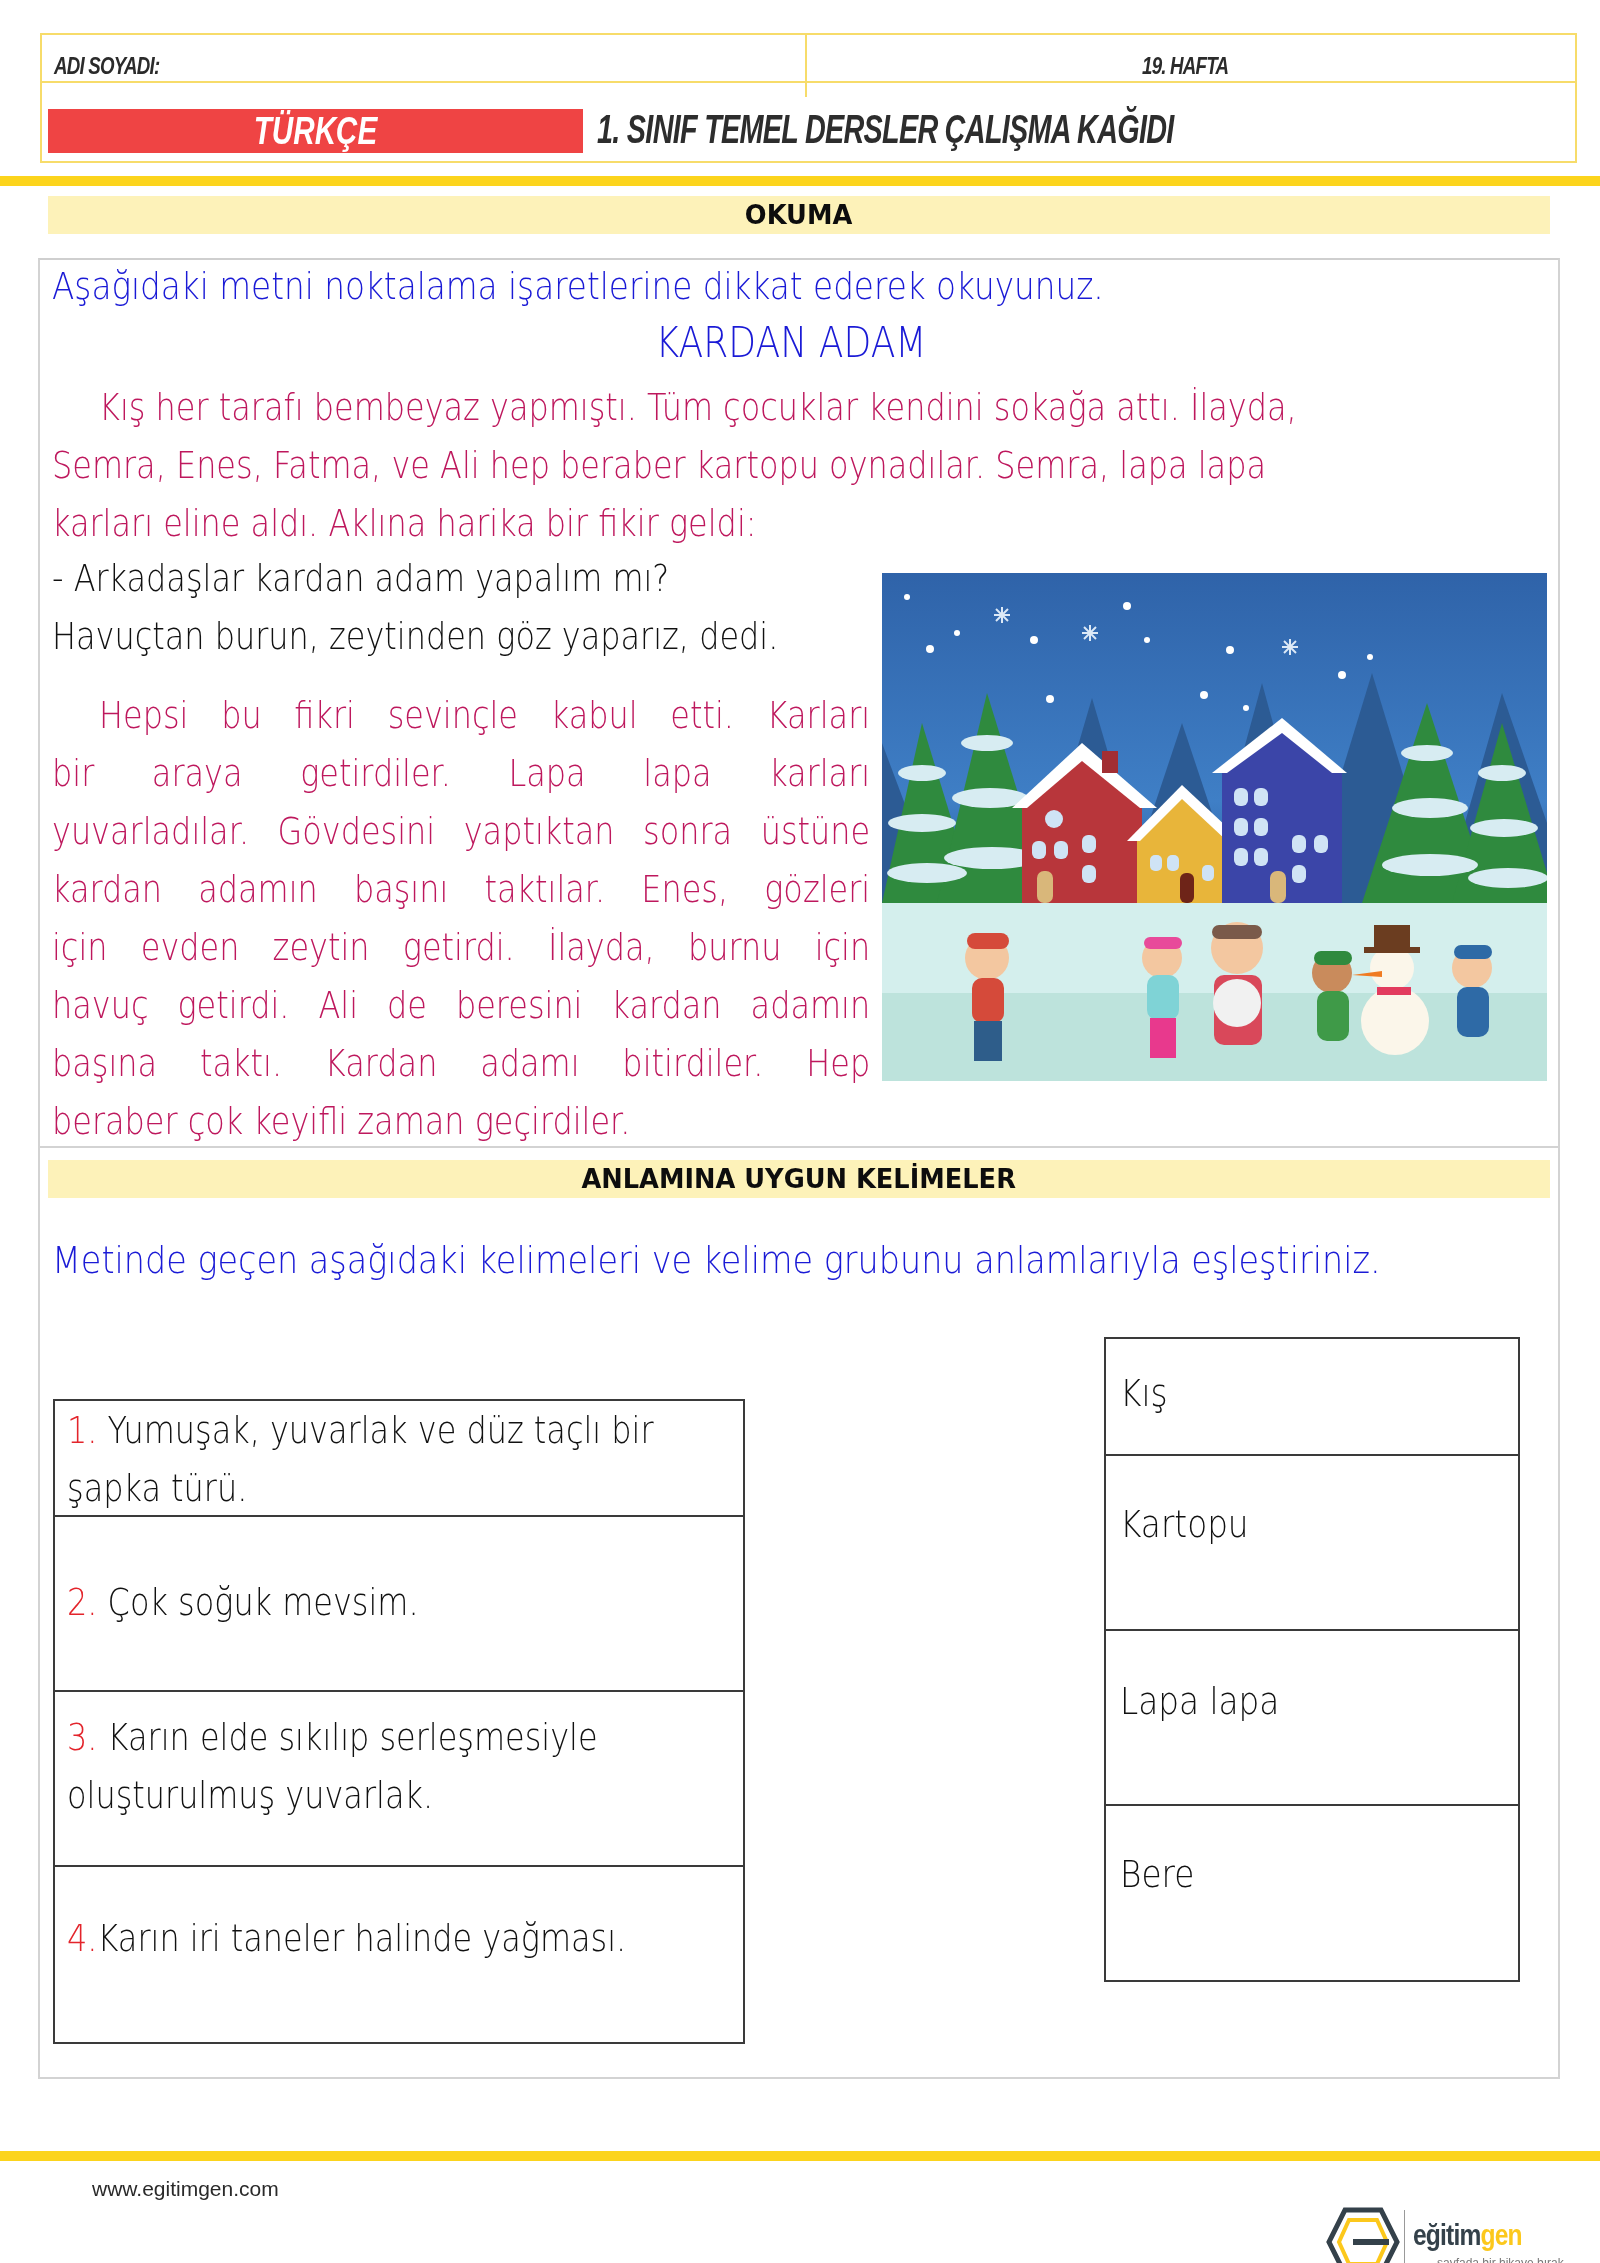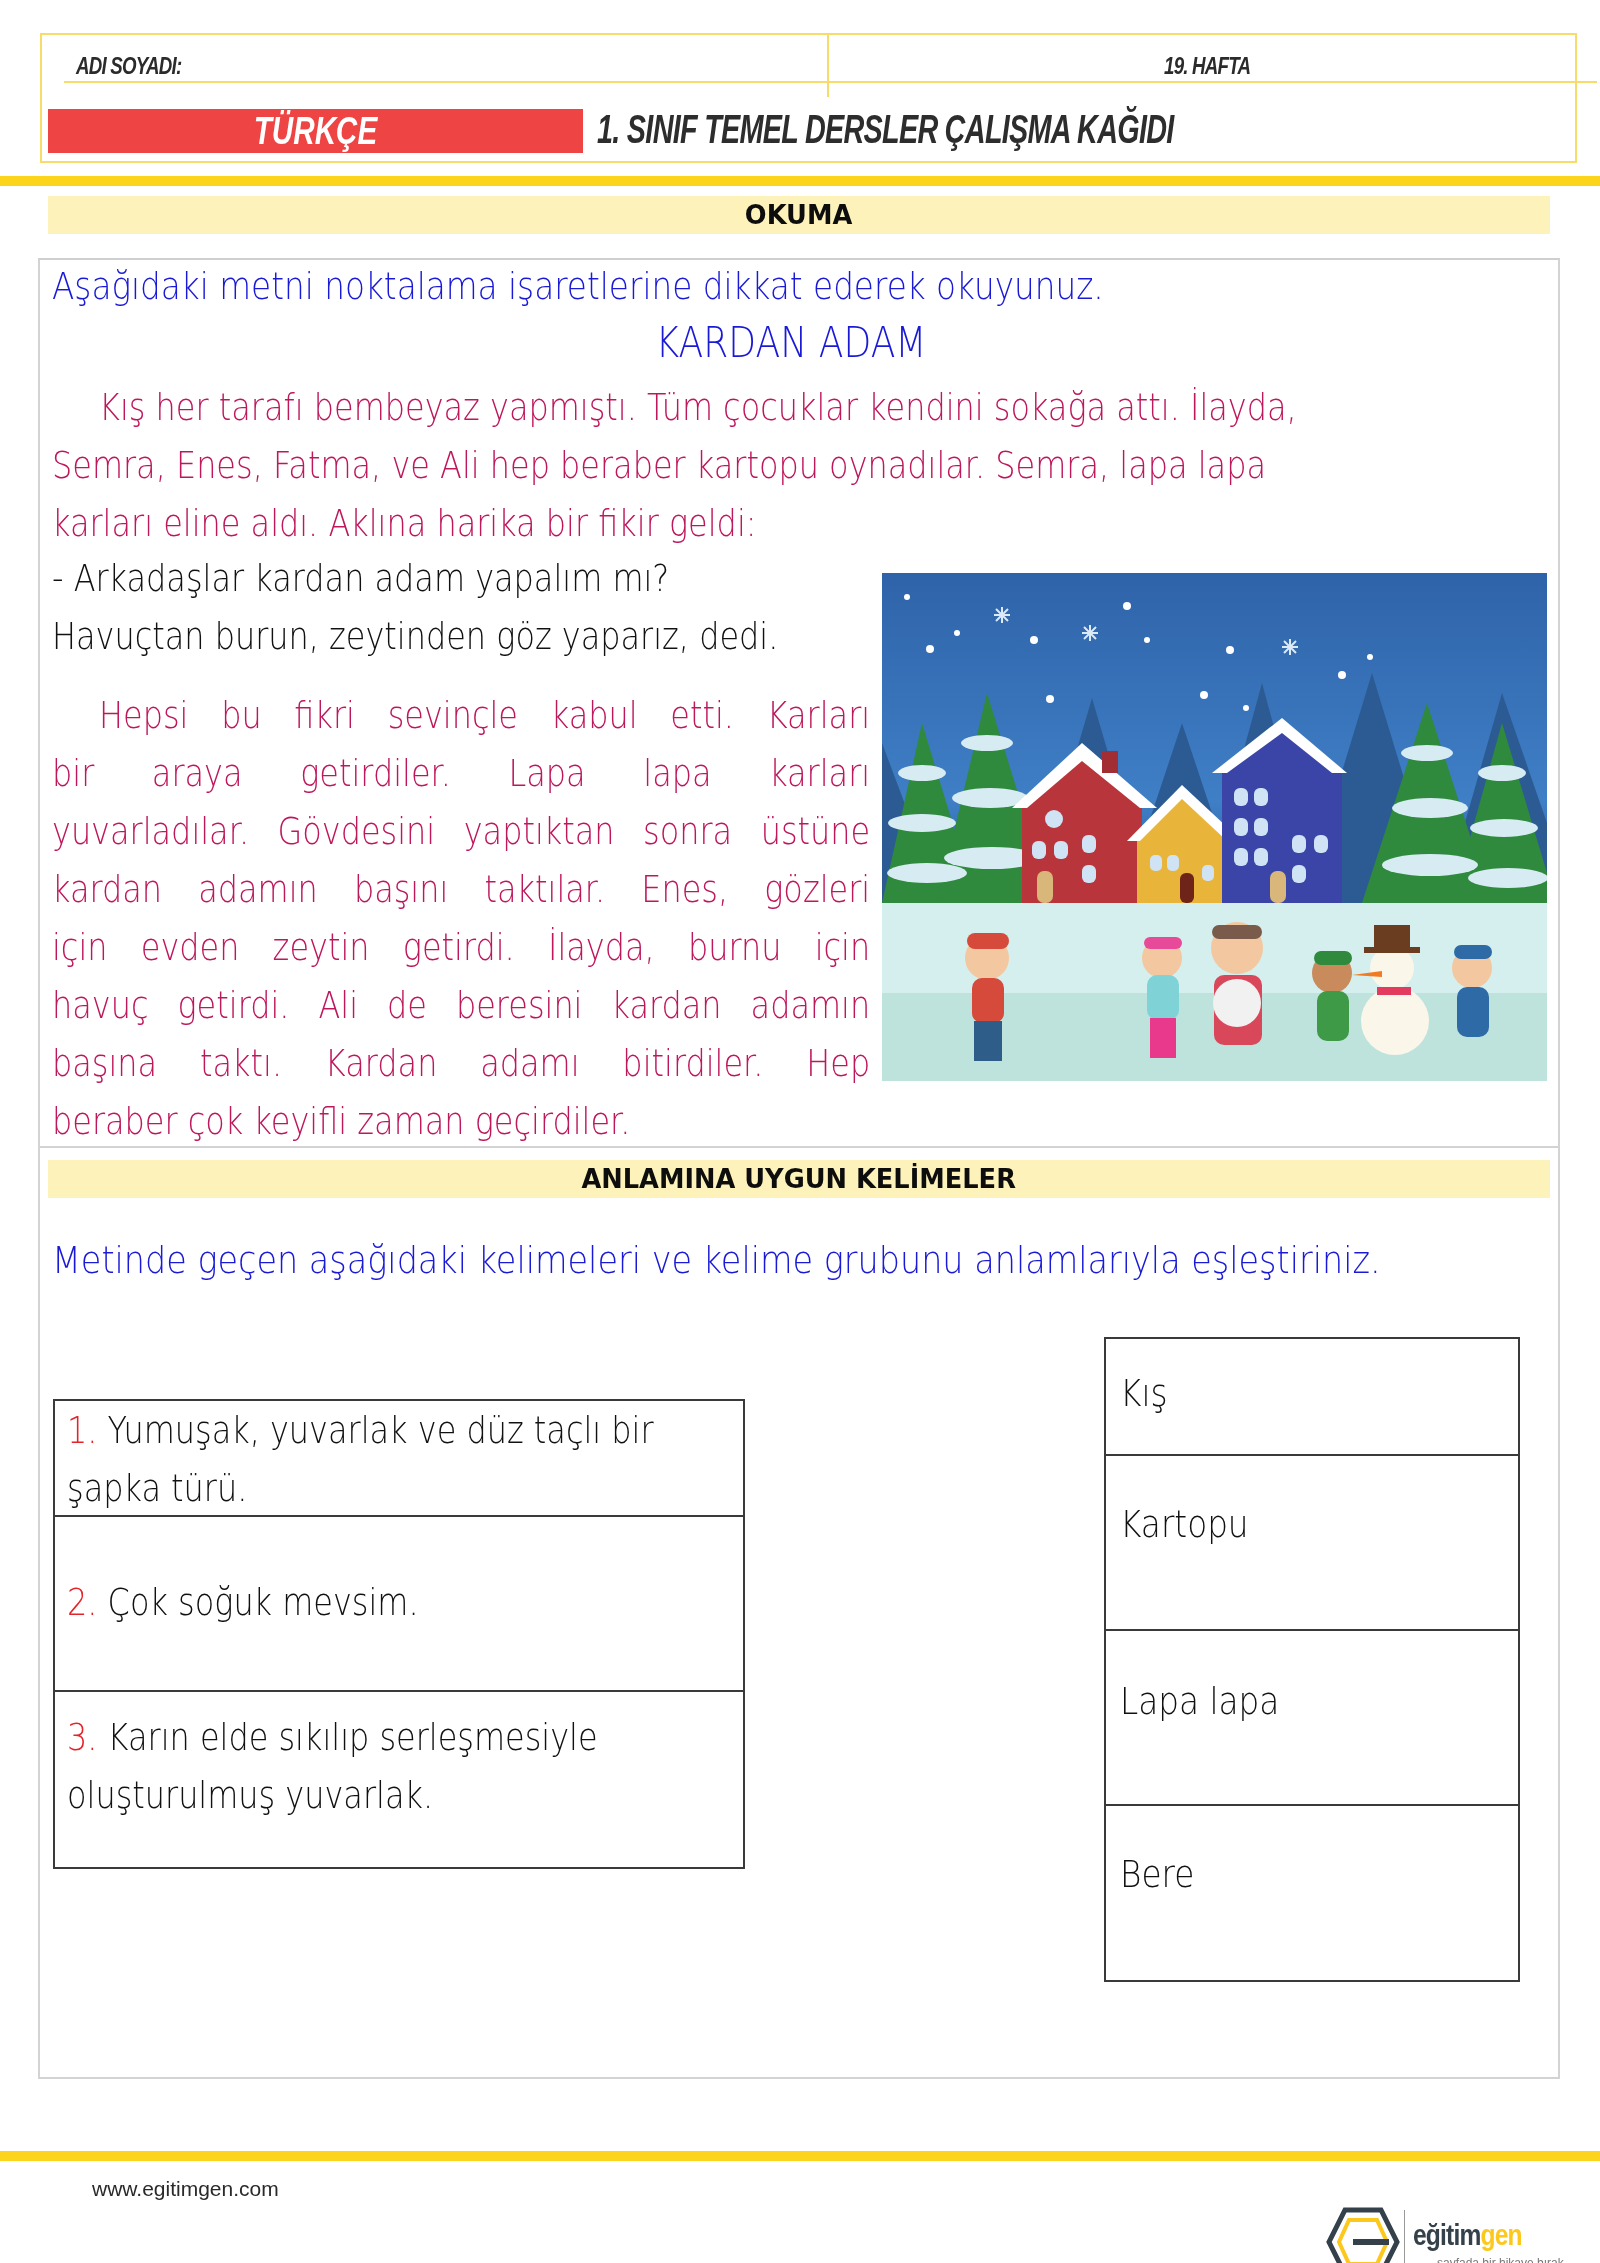--- a/index.html
+++ b/index.html
@@ -3,21 +3,21 @@
 <meta charset="utf-8">
 <style>
   * { box-sizing: border-box; margin: 0; padding: 0; }
   html, body { width: 1600px; height: 2263px; background: #ffffff; overflow: hidden; }
   body { position: relative; font-family: "DejaVu Sans", sans-serif; color: #111; }
 
   
   .hdr { position: absolute; left: 40px; top: 33px; width: 1537px; height: 130px;
          border: 2px solid #f7dc6a; }
   .hdr-row1 { position: absolute; left: 0; top: 0; width: 100%; height: 48px;
-              border-bottom: 2px solid #f7dc6a; margin-left: 22px; }
+              border-bottom: 2px solid #f7dc6a; }
   .hdr-cell-name { position: absolute; left: 0; top: 0; width: 765px; height: 62px;
                    border-right: 2px solid #f7dc6a; }
   .hdr-label { position: absolute; font-family: "Liberation Sans", sans-serif; font-weight: bold;
                font-style: italic; font-size: 24px; color: #2b2b2b; letter-spacing: -1px;
                transform: scaleX(0.78); transform-origin: left center; }
   .hdr-name-label { left: 12px; top: 17px; }
   .hdr-week-label { left: 1100px; top: 17px; }
   .subj-box { position: absolute; left: 6px; top: 74px; width: 535px; height: 44px; background: #ef4444; }
   .subj-label { position: absolute; left: 0; top: 0; width: 100%; height: 44px; text-align: center;
                 line-height: 44px; font-family: "Liberation Sans", sans-serif; font-weight: bold;
@@ -284,20 +284,23 @@
     <div class="mtext" style="top:0px"><span class="num">1.</span> <span>Yumuşak, yuvarlak ve düz taçlı bir</span></div>
     <div class="mtext" style="top:58px">şapka türü.</div>
   </div>
   <div class="mrow" style="height:175px">
     <div class="mtext" style="top:56px"><span class="num">2.</span> <span>Çok soğuk mevsim.</span></div>
   </div>
   <div class="mrow" style="height:175px">
     <div class="mtext" style="top:16px"><span class="num">3.</span> <span>Karın elde sıkılıp serleşmesiyle</span></div>
     <div class="mtext" style="top:74px">oluşturulmuş yuvarlak.</div>
   </div>
+  <div class="mrow" style="height:175px">
+    <div class="mtext" style="top:42px"><span class="num">4.</span><span>Karın iri taneler halinde yağması.</span></div>
+  </div>
 </div>
 
 <div class="match-right">
   <div class="mrow" style="height:117px">
     <div class="rtext" style="top:32px">Kış</div>
   </div>
   <div class="mrow" style="height:175px">
     <div class="rtext" style="top:46px">Kartopu</div>
   </div>
   <div class="mrow" style="height:175px">

